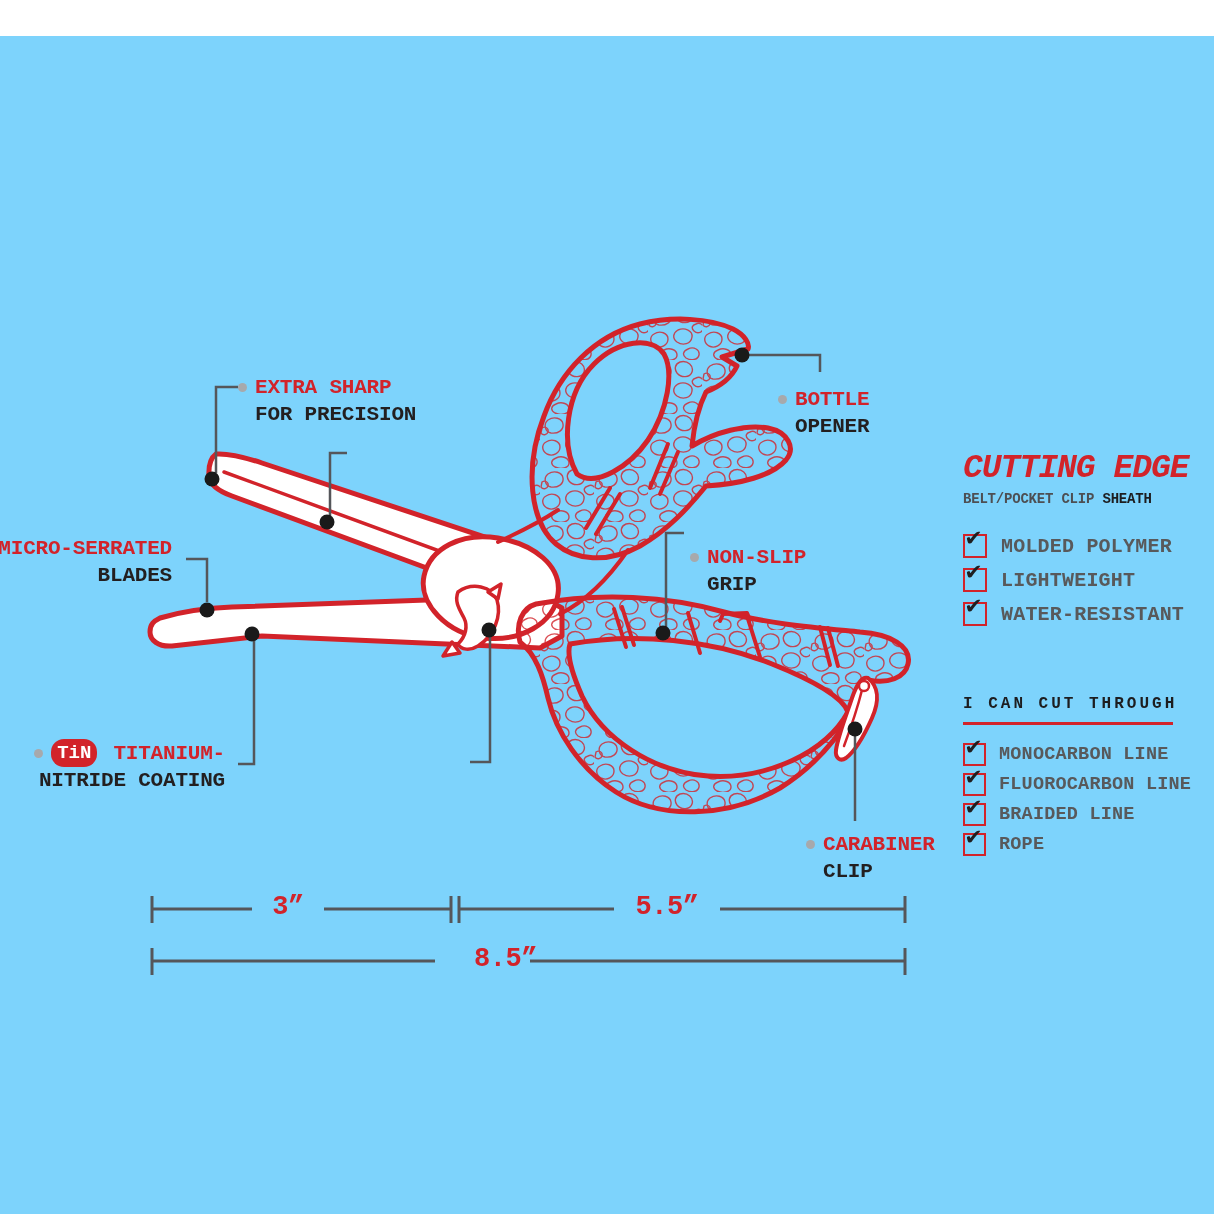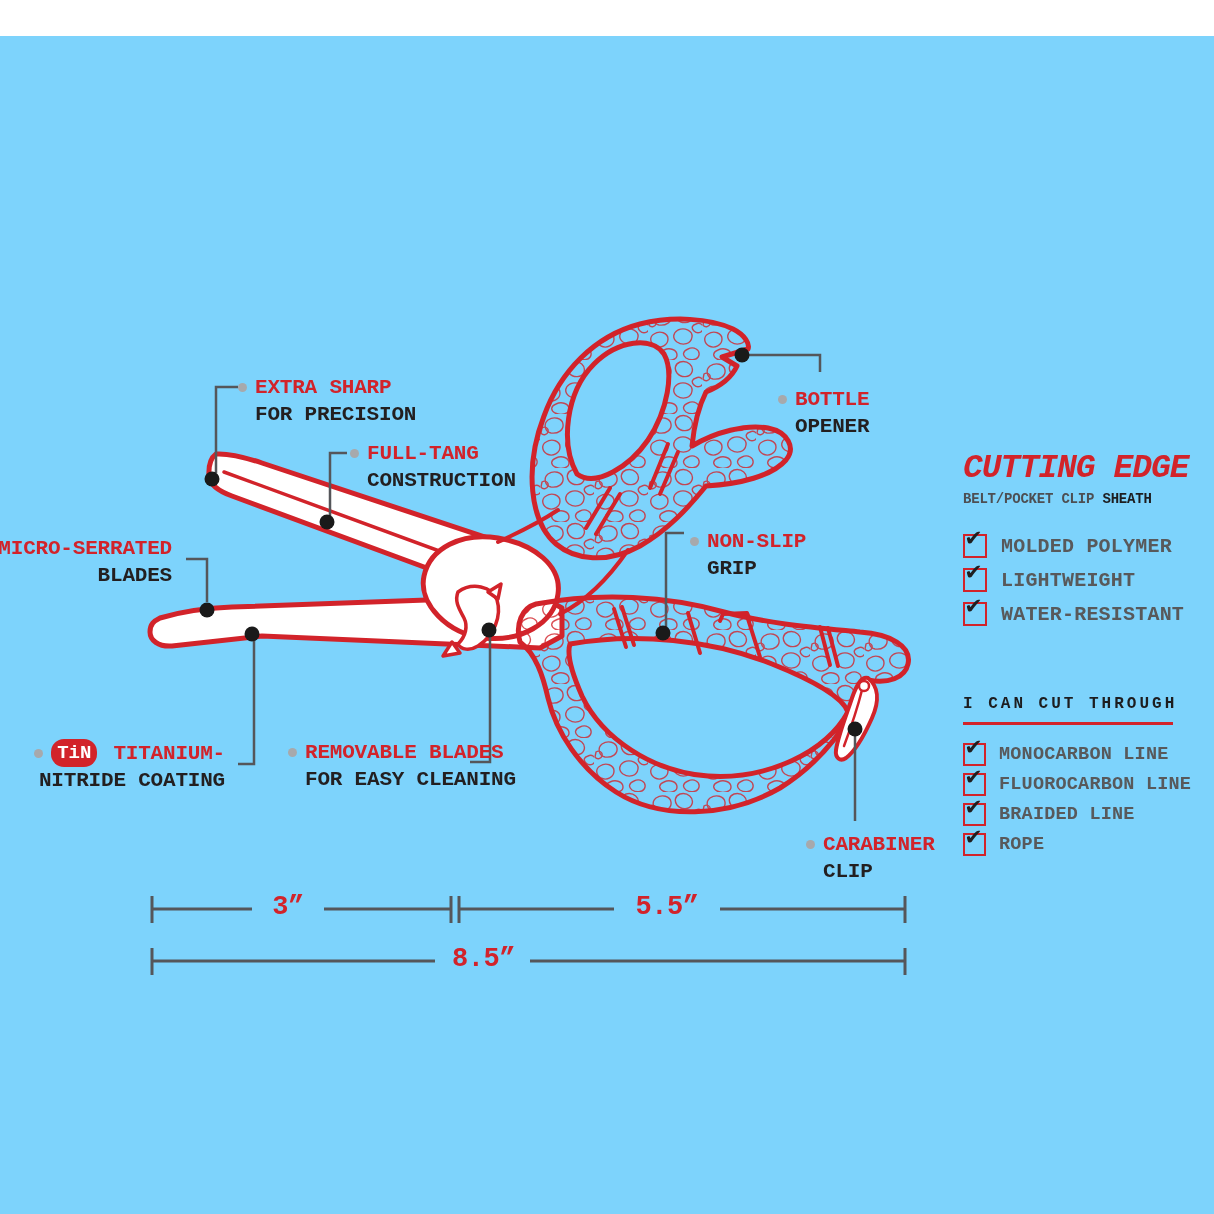--- a/index.html
+++ b/index.html
@@ -147,53 +147,39 @@
   </svg>
 
   <div class="callout left" style="left:238px;top:338px;">
     <div class="l1">
         <span class="bullet"></span>
         <span>EXTRA SHARP</span>
       </div>
     <div class="l2">FOR PRECISION</div>
   </div>
 
-  <div class="callout left" style="left:350px;top:404px;">
-    <div class="l1">
-        <span class="bullet"></span>
-        <span>FULL-TANG</span>
-      </div>
-    <div class="l2">CONSTRUCTION</div>
-  </div>
 
   <div class="callout rgt" style="right:1042px;top:499px;">
     <div class="l1">
         <span>MICRO-SERRATED</span>
       </div>
     <div class="l2">BLADES</div>
   </div>
 
   <div class="callout rgt" style="right:989px;top:703px;">
     <div class="l1">
         <span class="bullet"></span>
         <span class="tin-badge">TiN</span>
         <span>TITANIUM-</span>
       </div>
     <div class="l2">NITRIDE COATING</div>
   </div>
 
-  <div class="callout left" style="left:288px;top:703px;">
-    <div class="l1">
-        <span class="bullet"></span>
-        <span>REMOVABLE BLADES</span>
-      </div>
-    <div class="l2">FOR EASY CLEANING</div>
-  </div>
-
-  <div class="callout left" style="left:690px;top:492px;">
+
+  <div class="callout left" style="left:690px;top:508px;">
     <div class="l1">
         <span class="bullet"></span>
         <span>NON-SLIP</span>
       </div>
     <div class="l2">GRIP</div>
   </div>
 
   <div class="callout left" style="left:778px;top:350px;">
     <div class="l1">
         <span class="bullet"></span>
@@ -205,21 +191,21 @@
   <div class="callout left" style="left:806px;top:795px;">
     <div class="l1">
         <span class="bullet"></span>
         <span>CARABINER</span>
       </div>
     <div class="l2">CLIP</div>
   </div>
 
   <div class="dim-label" style="left:252px;top:856px;width:72px;">3”</div>
   <div class="dim-label" style="left:614px;top:856px;width:106px;">5.5”</div>
-  <div class="dim-label" style="left:436px;top:908px;width:95px;">8.5”</div>
+  <div class="dim-label" style="left:458px;top:908px;width:95px;">8.5”</div>
 
   <div class="sheath">
     <div class="sheath-title">CUTTING EDGE</div>
     <div class="sheath-sub"><span class="p1">BELT/POCKET CLIP </span><span class="p2">SHEATH</span></div>
     <div class="checklist">
       <div class="check-row">
           <span class="checkbox">
             <span class="mark">✔</span>
           </span>
           <span class="check-label">MOLDED POLYMER</span>

